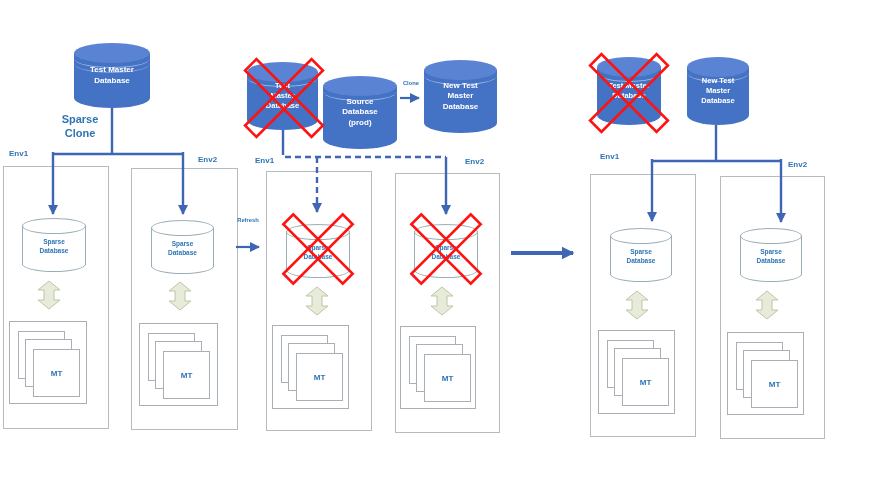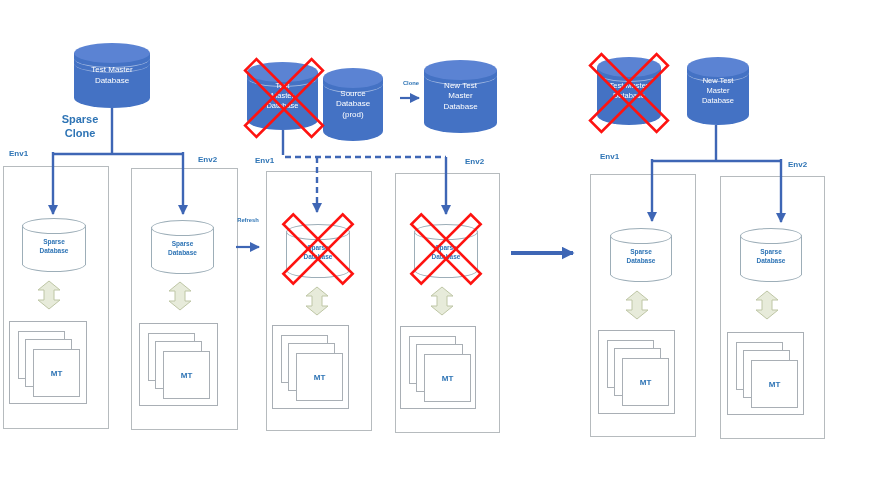--- a/index.html
+++ b/index.html
@@ -26,21 +26,21 @@
   .cyl-blue .bod,.cyl-blue .bot{background:var(--db-blue);}
   .cyl-blue .ridge{left:0;right:0;top:6px;height:18px;border-radius:50%;
     border-bottom:1px solid rgba(255,255,255,.45);z-index:2;}
   .cyl-blue .ridge2{left:0;right:0;top:11px;height:18px;border-radius:50%;
     border-bottom:1px solid rgba(255,255,255,.35);z-index:2;}
   .cyl-white .top{background:#fff;border:1px solid var(--cyl-border);}
   .cyl-white .bot{background:#fff;border:1px solid var(--cyl-border);}
   .cyl-white .bod{background:#fff;border-left:1px solid var(--cyl-border);border-right:1px solid var(--cyl-border);}
   .cyl-label{position:absolute;inset:0;z-index:3;display:flex;align-items:center;justify-content:center;
     text-align:center;white-space:pre-line;line-height:1.3;}
-  .cyl-blue .cyl-label{color:#fff;font-weight:400;font-size:8px;padding-top:0;}
+  .cyl-blue .cyl-label{color:#fff;font-weight:700;font-size:8px;padding-top:0;}
   .cyl-white .cyl-label{color:var(--label-blue);font-weight:600;font-size:6.5px;padding-top:3px;}
   
   .lbl{position:absolute;color:var(--label-blue);font-weight:700;text-align:center;
     white-space:pre-line;line-height:1.3;z-index:2;font-size:11px;}
   .envlabel{position:absolute;color:var(--label-blue);font-weight:700;font-size:8px;z-index:2;}
   .tiny{font-size:5.8px;}
   
   .mtbox{position:absolute;border:1px solid var(--mt-border);background:#fff;z-index:2;}
   .sq{position:absolute;width:45px;height:46px;background:#fff;border:1px solid var(--mt-border);}
   .sq.s1{left:8px;top:9px;}
@@ -116,21 +116,21 @@
 
   <div class="cyl cyl-big cyl-blue" style="left:247px;top:62px;width:71px;height:68px">
     <i class="bot"></i>
     <i class="bod"></i>
     <i class="top"></i>
     <i class="ridge"></i>
     <span class="cyl-label" style="font-size:7.5px">Test
 Master
 Database</span>
   </div>
-  <div class="cyl cyl-big cyl-blue" style="left:323px;top:68px;width:60px;height:73px">
+  <div class="cyl cyl-big cyl-blue" style="left:323px;top:76px;width:74px;height:73px">
     <i class="bot"></i>
     <i class="bod"></i>
     <i class="top"></i>
     <i class="ridge"></i>
     <span class="cyl-label">Source
 Database
 (prod)</span>
   </div>
   <div class="cyl cyl-big cyl-blue" style="left:424px;top:60px;width:73px;height:73px">
     <i class="bot"></i>

